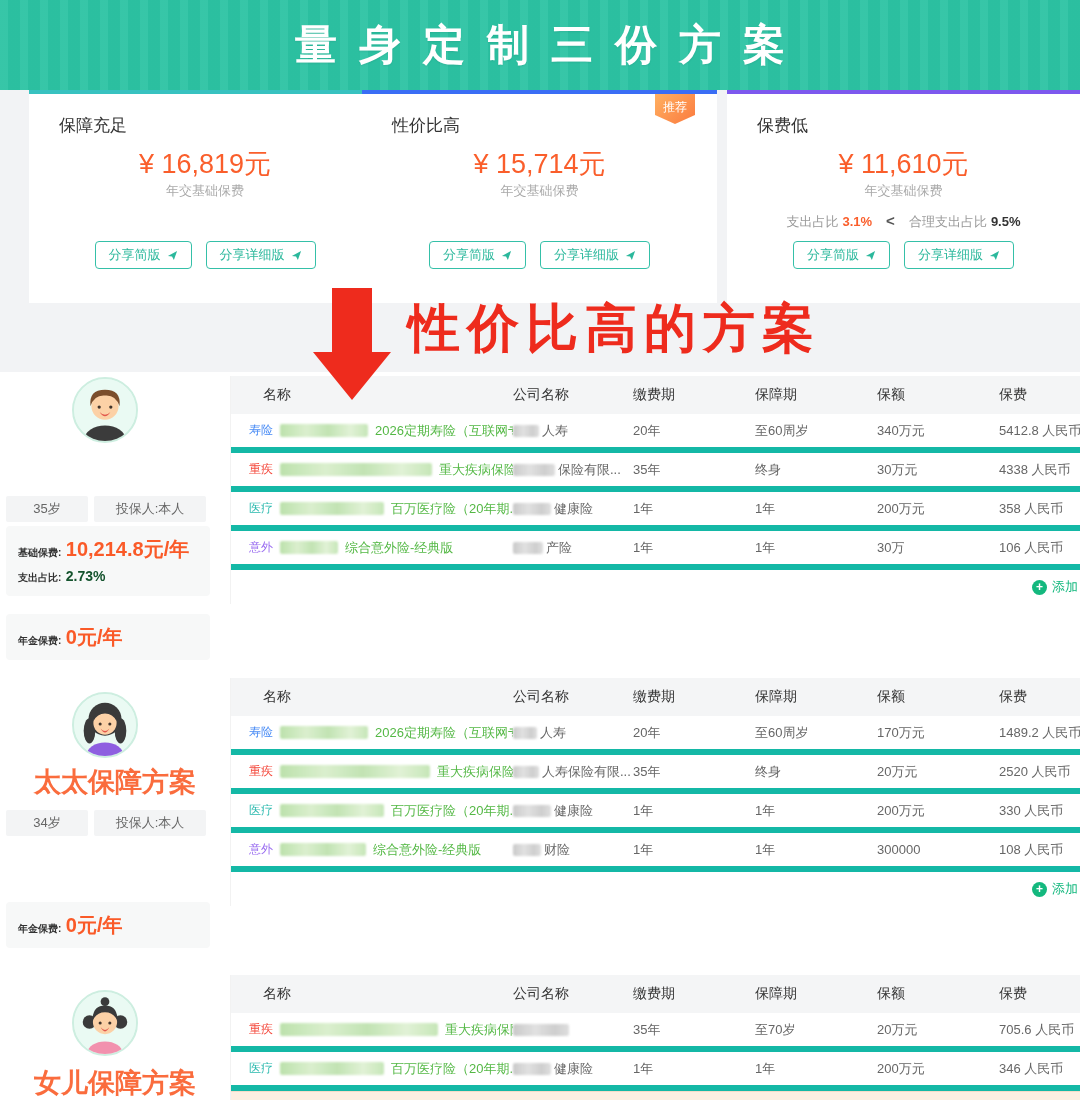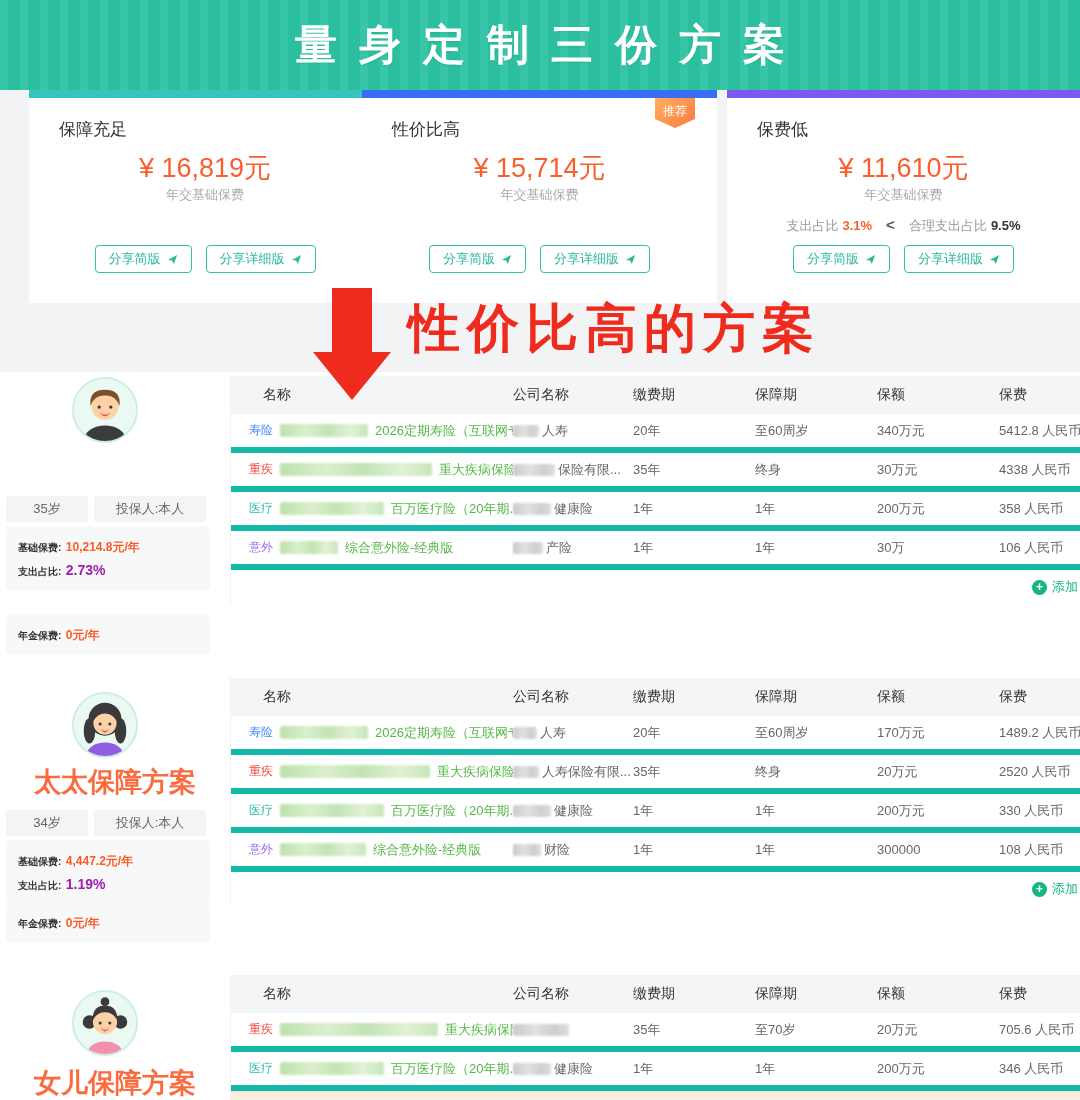--- a/index.html
+++ b/index.html
@@ -7,21 +7,21 @@
 
   
   .banner{position:absolute;top:0;left:0;width:1080px;height:90px;background:#2cc3a3;
     background-image:repeating-linear-gradient(90deg,rgba(255,255,255,.05) 0 8px,rgba(0,0,0,.02) 8px 20px);
     display:flex;align-items:center;justify-content:center;}
   .banner-title{color:#fff;font-size:42px;font-weight:bold;letter-spacing:22px;padding-left:22px;
     text-shadow:0 1px 2px rgba(0,0,0,.08);}
 
   
   .cards-band{position:absolute;top:90px;left:0;width:1080px;height:282px;background:#f2f3f5;}
-  .card{position:absolute;top:0;height:213px;background:#fff;border-top:8px solid #b91c1c;box-sizing:border-box;}
+  .card{position:absolute;top:0;height:213px;background:#fff;border-top:4px solid #b91c1c;box-sizing:border-box;}
   .card1{left:0;width:352px;}
   .card2{left:362px;width:355px;}
   .card3{left:727px;width:353px;}
   .card-title{position:absolute;top:20px;left:30px;font-size:17px;color:#333;font-weight:500;}
   .price{position:absolute;top:52px;left:0;right:0;text-align:center;font-size:27px;color:#fa5e2b;}
   .price-sub{position:absolute;top:88px;left:0;right:0;text-align:center;font-size:13px;color:#a9a9a9;}
   .ratio{position:absolute;top:118px;left:0;right:0;text-align:center;font-size:13px;color:#999;white-space:nowrap;}
   .ratio .oval{color:#fa5e2b;font-weight:bold;margin-left:4px;}
   .ratio .lt{color:#555;font-weight:bold;font-size:15px;margin:0 14px;}
   .ratio .dval{color:#333;font-weight:bold;margin-left:4px;}
@@ -50,22 +50,22 @@
 
   .avatar{position:absolute;left:72px;width:62px;height:62px;border-radius:50%;
     border:2px solid #cdeee0;background:#eafaf3;overflow:hidden;box-sizing:content-box;}
   .member-name{position:absolute;left:0;width:230px;text-align:center;font-size:27px;font-weight:bold;
     color:#fa6c3d;white-space:nowrap;}
   .chip{position:absolute;height:26px;line-height:26px;background:#f3f4f5;color:#666;font-size:13px;
     text-align:center;border-radius:2px;}
   .infobox{position:absolute;left:6px;width:204px;background:#f7f8f8;border-radius:4px;
     padding:8px 12px;box-sizing:border-box;line-height:1.5;}
   .blabel{font-size:10px;font-weight:bold;color:#333;}
-  .bval-o{font-size:12px;font-weight:bold;color:#fa5a28;text-align:center;}
-  .bval-d{font-size:14px;font-weight:bold;color:#a21caf;}
+  .bval-o{font-size:20px;font-weight:bold;color:#fa5a28;text-align:center;}
+  .bval-d{font-size:14px;font-weight:bold;color:#14532d;}
 
   
   .tbl{position:absolute;left:230px;top:0;width:850px;border-left:1px solid #f2f2f2;box-sizing:border-box;}
   .thead,.trow{display:grid;grid-template-columns:250px 120px 122px 122px 122px 1fr;
     align-items:center;padding-left:32px;box-sizing:border-box;}
   .thead{height:38px;background:#f4f5f6;font-size:14px;color:#333;}
   .trow{height:39px;background:#fff;border-bottom:6px solid #14b8a6;font-size:13px;color:#666;}
   .c{white-space:nowrap;overflow:visible;}
   .name-c{margin-left:-14px;display:flex;align-items:center;gap:7px;white-space:nowrap;overflow:hidden;}
   .tag{font-size:12px;flex:0 0 auto;}
@@ -277,26 +277,20 @@
       <path d="M20 28 Q20 15 32 15 Q44 15 44 28 Q40 20 32 20 Q24 20 20 28 Z" fill="#3a3a3a"></path>
       <circle cx="27" cy="31" r="1.6" fill="#41342b"></circle>
         <circle cx="37" cy="31" r="1.6" fill="#41342b"></circle>
       <path d="M27.5 35.5 Q32 41 36.5 35.5 Q32 44 27.5 35.5 Z" fill="#e2574c"></path>
       <ellipse cx="32" cy="63" rx="19" ry="13" fill="#8e5fe0"></ellipse>
     </svg>
   </div>
   <div class="member-name" style="top:86px;">太太保障方案</div>
   <div class="chip" style="top:132px;left:6px;width:82px;">34岁</div>
   <div class="chip" style="top:132px;left:94px;width:112px;">投保人:本人</div>
-  <div class="infobox" style="top:162px;">
-    <span class="blabel">基础保费:</span>
-    <span class="bval-o">4,447.2元/年</span><br>
-    <span class="blabel">支出占比:</span>
-    <span class="bval-d">1.19%</span>
-  </div>
   <div class="infobox" style="top:224px;">
     <span class="blabel">年金保费:</span>
     <span class="bval-o">0元/年</span>
   </div>
 
   <div class="tbl">
     <div class="thead">
       <div class="c">名称</div>
       <div class="c">公司名称</div>
       <div class="c">缴费期</div>

